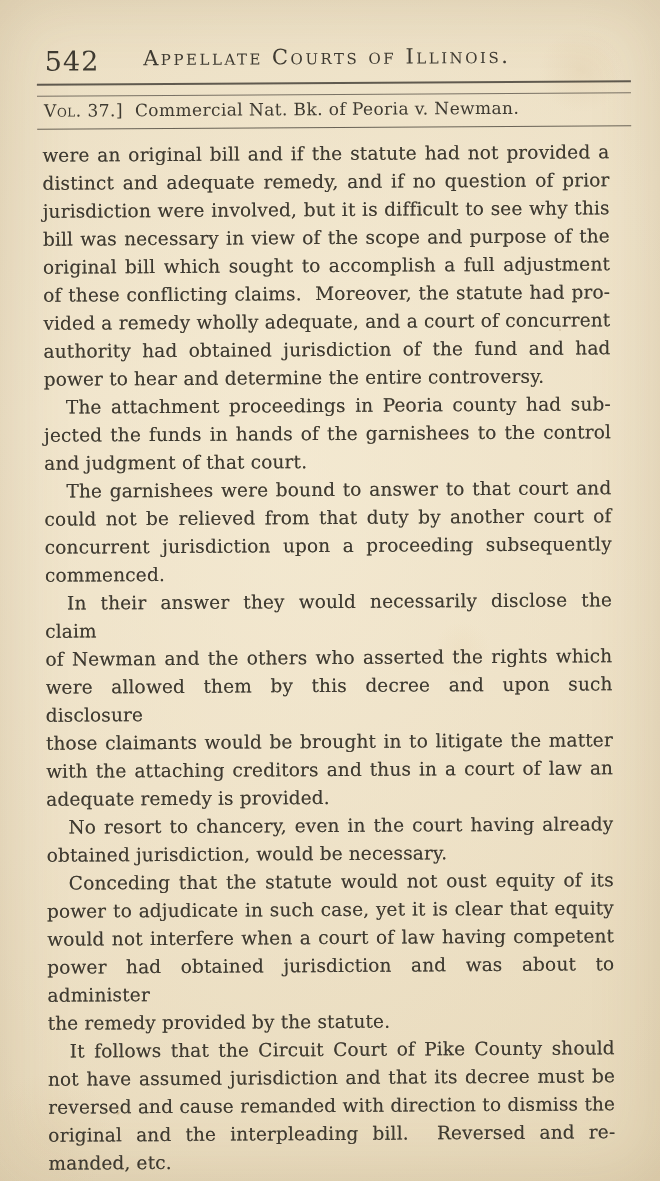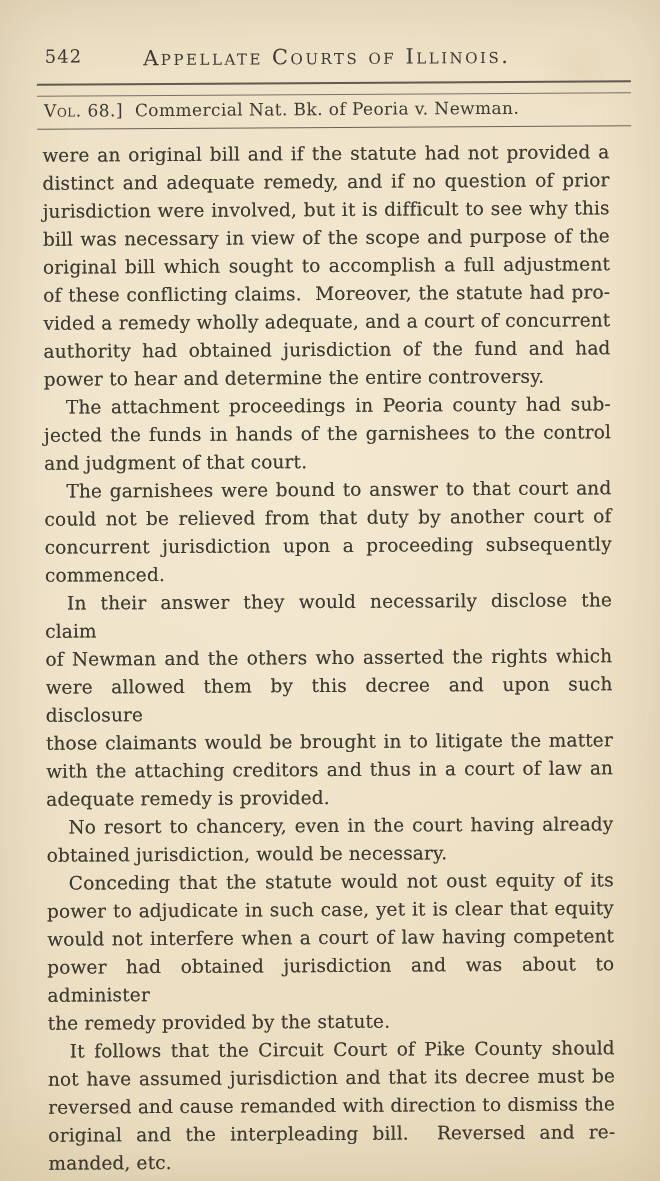--- a/index.html
+++ b/index.html
@@ -42,21 +42,21 @@
     position: absolute;
     top: 44px;
     left: 45px;
     right: 45px;
     height: 30px;
   }
   .page-number {
     position: absolute;
     left: 3px;
     top: 0;
-    font-size: 18px;
+    font-size: 27px;
     letter-spacing: 1px;
   }
   .running-title {
     position: absolute;
     left: 0;
     right: 0;
     top: 1px;
     text-align: center;
     font-variant: small-caps;
     font-size: 21px;
@@ -121,21 +121,21 @@
 
     <div class="header-row">
       <span class="page-number">542</span>
       <span class="running-title">Appellate Courts of Illinois.</span>
     </div>
 
     <div class="rule rule-top"></div>
     <div class="rule rule-mid"></div>
 
     <div class="case-row">
-      <span class="volume-label">Vol. 68.]</span>
+      <span class="volume-label">Vol. 37.]</span>
       <span class="case-title">Commercial Nat. Bk. of Peoria v. Newman.</span>
     </div>
 
     <div class="rule rule-bottom"></div>
 
     <div class="body-text">
         <div class="line">were an original bill and if the statute had not provided a</div>
         <div class="line">distinct and adequate remedy, and if no question of prior</div>
         <div class="line">jurisdiction were involved, but it is difficult to see why this</div>
         <div class="line">bill was necessary in view of the scope and purpose of the</div>

